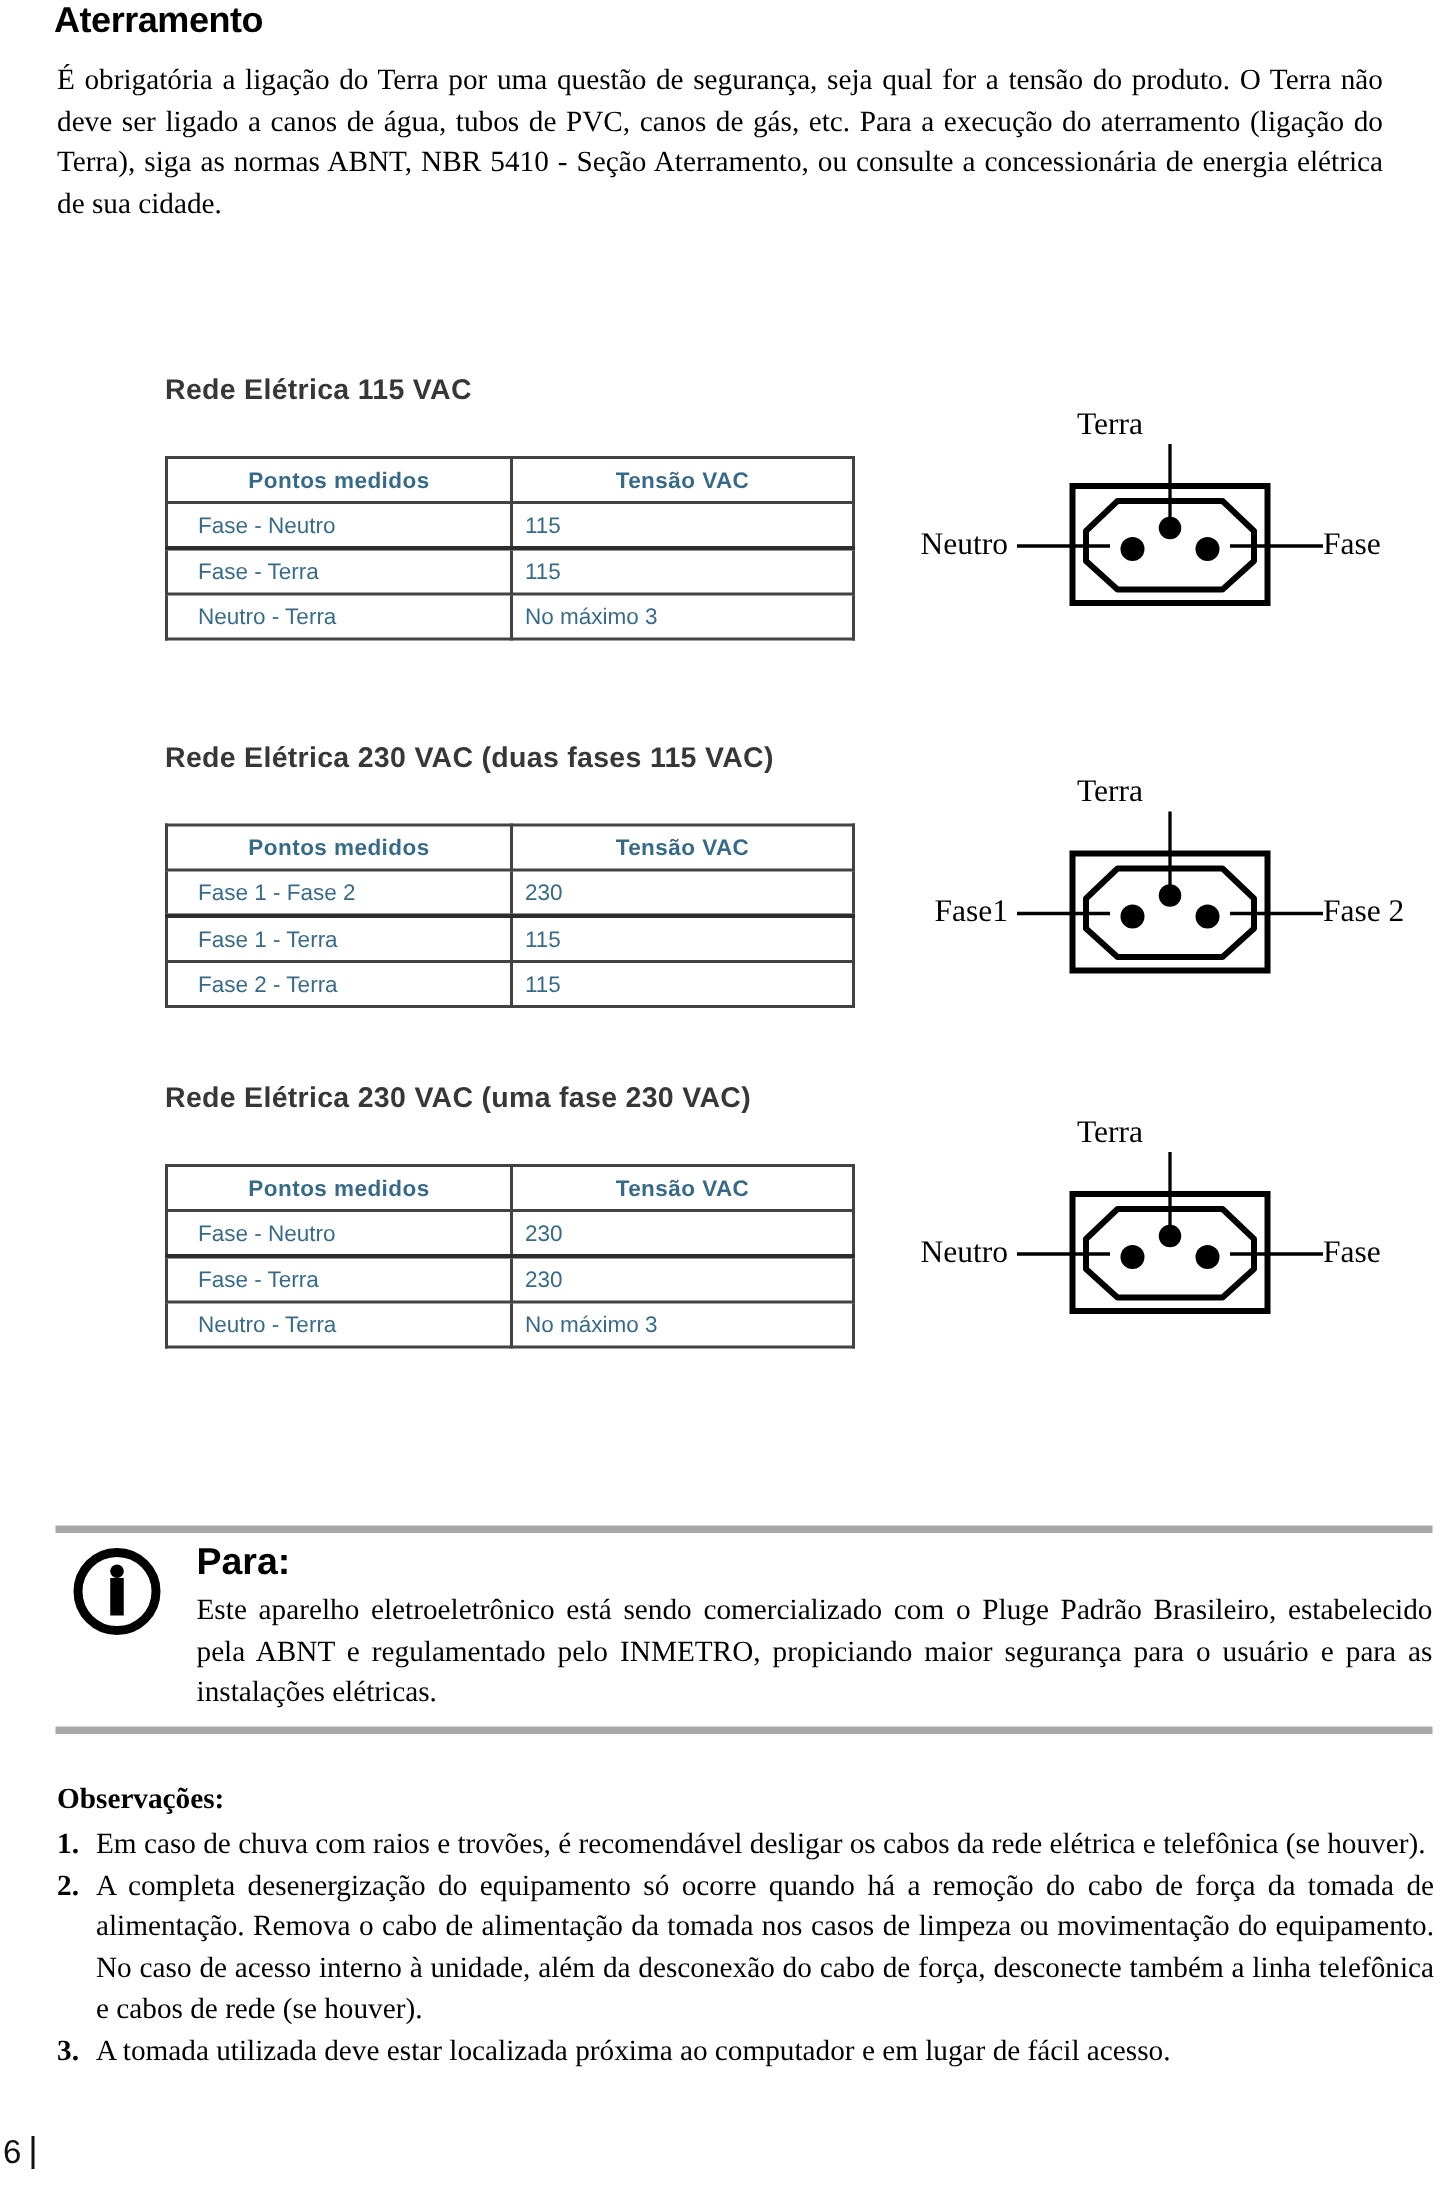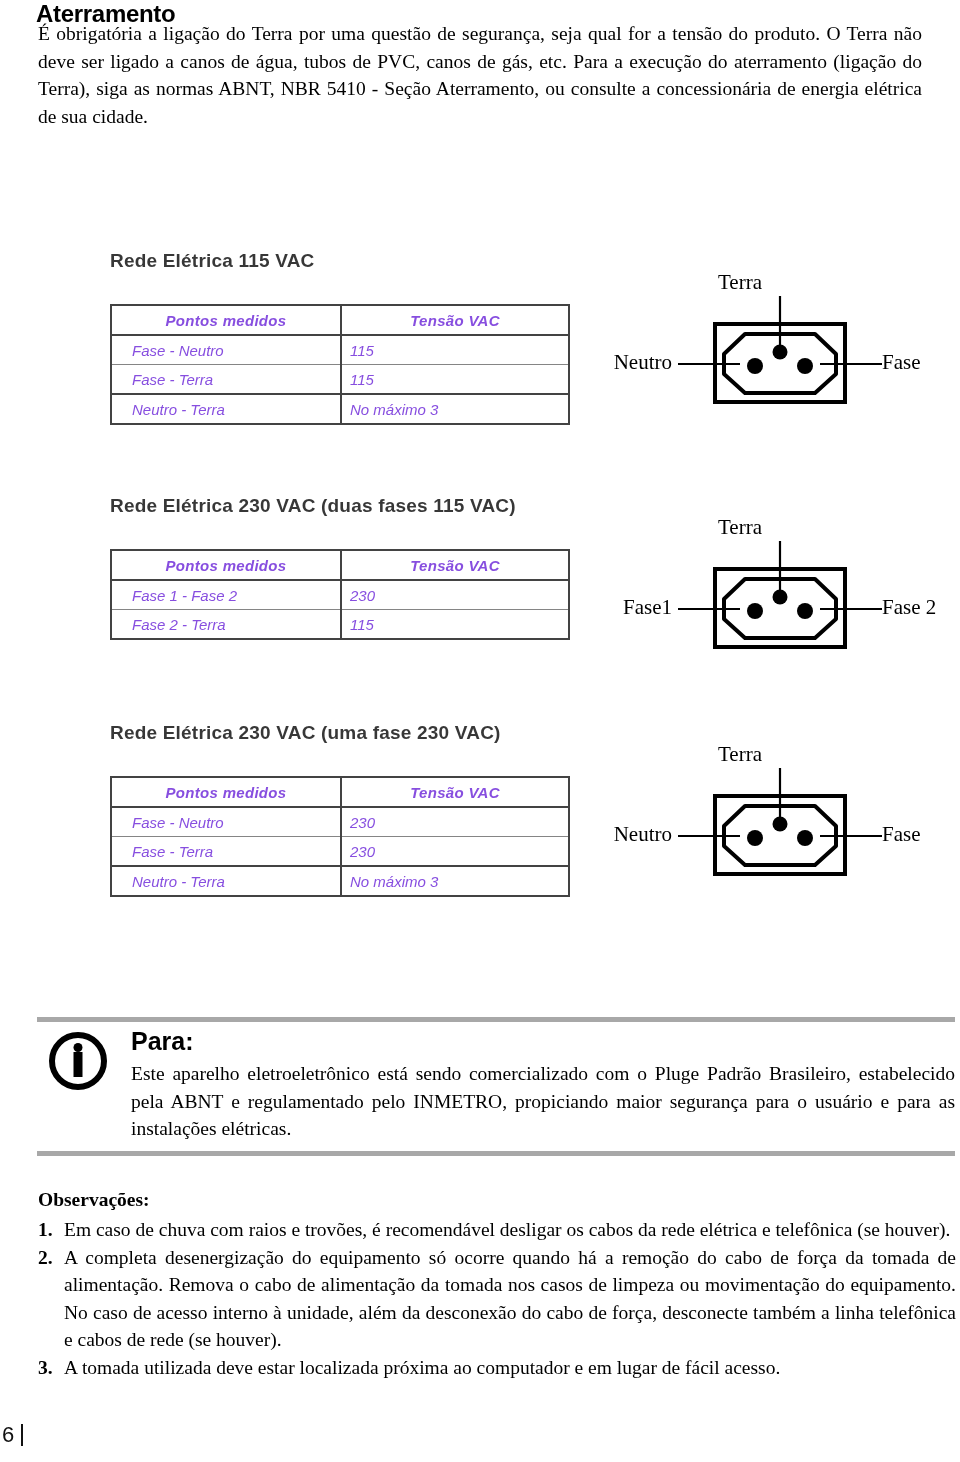--- a/index.html
+++ b/index.html
@@ -25,21 +25,21 @@
     font-weight: bold;
     font-size: 24px;
     letter-spacing: -0.3px;
     line-height: 1;
   }
 
   
   .intro {
     position: absolute;
     left: 38px;
-    top: 20px;
+    top: 40px;
     width: 884px;
     font-family: "Liberation Serif", serif;
     font-size: 19.5px;
     line-height: 27.5px;
     text-align: justify;
   }
   .intro p { margin: 0; }
   .intro p.nojustify { text-align: left; }
 
   
@@ -81,31 +81,30 @@
     filter: blur(0.3px);
     opacity: 0.82;
   }
   .vtable col.c1 { width: 230px; }
   .vtable col.c2 { width: 228px; }
   .vtable th, .vtable td {
     border: 1px solid #6b6b6b;
     height: 28px;
     font-size: 15px;
     padding: 0 8px;
-    color: #6d28d9;
-    font-style: italic;
+    color: #0c4a6e;
   }
   .vtable th {
     text-align: center;
     font-weight: bold;
     border-bottom: 2px solid #1a1a1a;
     letter-spacing: 0.3px;
   }
   .vtable td { text-align: left; font-weight: normal; }
-  .vtable tr.row-b td { border-top: 1px solid #000000; border-bottom: 2px solid #1a1a1a; }
+  .vtable tr.row-b td { border-top: 3px solid #000000; border-bottom: 2px solid #1a1a1a; }
   .vtable tr:last-child td { border-bottom: 2px solid #1a1a1a; }
   .vtable th:first-child, .vtable td:first-child { border-left: 2px solid #1a1a1a; }
   .vtable th:last-child, .vtable td:last-child { border-right: 2px solid #1a1a1a; }
   .vtable th:first-child { border-right: 2px solid #1a1a1a; }
   .vtable td:first-child { border-right: 2px solid #1a1a1a; padding-left: 20px; }
   .vtable thead tr th { border-top: 2px solid #1a1a1a; }
 
   
   .socket-wrap { position: absolute; left: 600px; top: 18px; width: 360px; height: 160px; }
   .socket-svg { display: block; }
@@ -274,20 +273,24 @@
       <thead>
         <tr>
           <th>Pontos medidos</th>
           <th>Tensão VAC</th>
         </tr>
       </thead>
       <tbody>
         <tr>
           <td>Fase 1 - Fase 2</td>
           <td>230</td>
+        </tr>
+        <tr class="row-b">
+          <td>Fase 1 - Terra</td>
+          <td>115</td>
         </tr>
         <tr>
           <td>Fase 2 - Terra</td>
           <td>115</td>
         </tr>
       </tbody>
     </table>
 
     <div class="socket-wrap">
       <svg class="socket-svg" width="360" height="160" viewBox="0 0 360 160">

